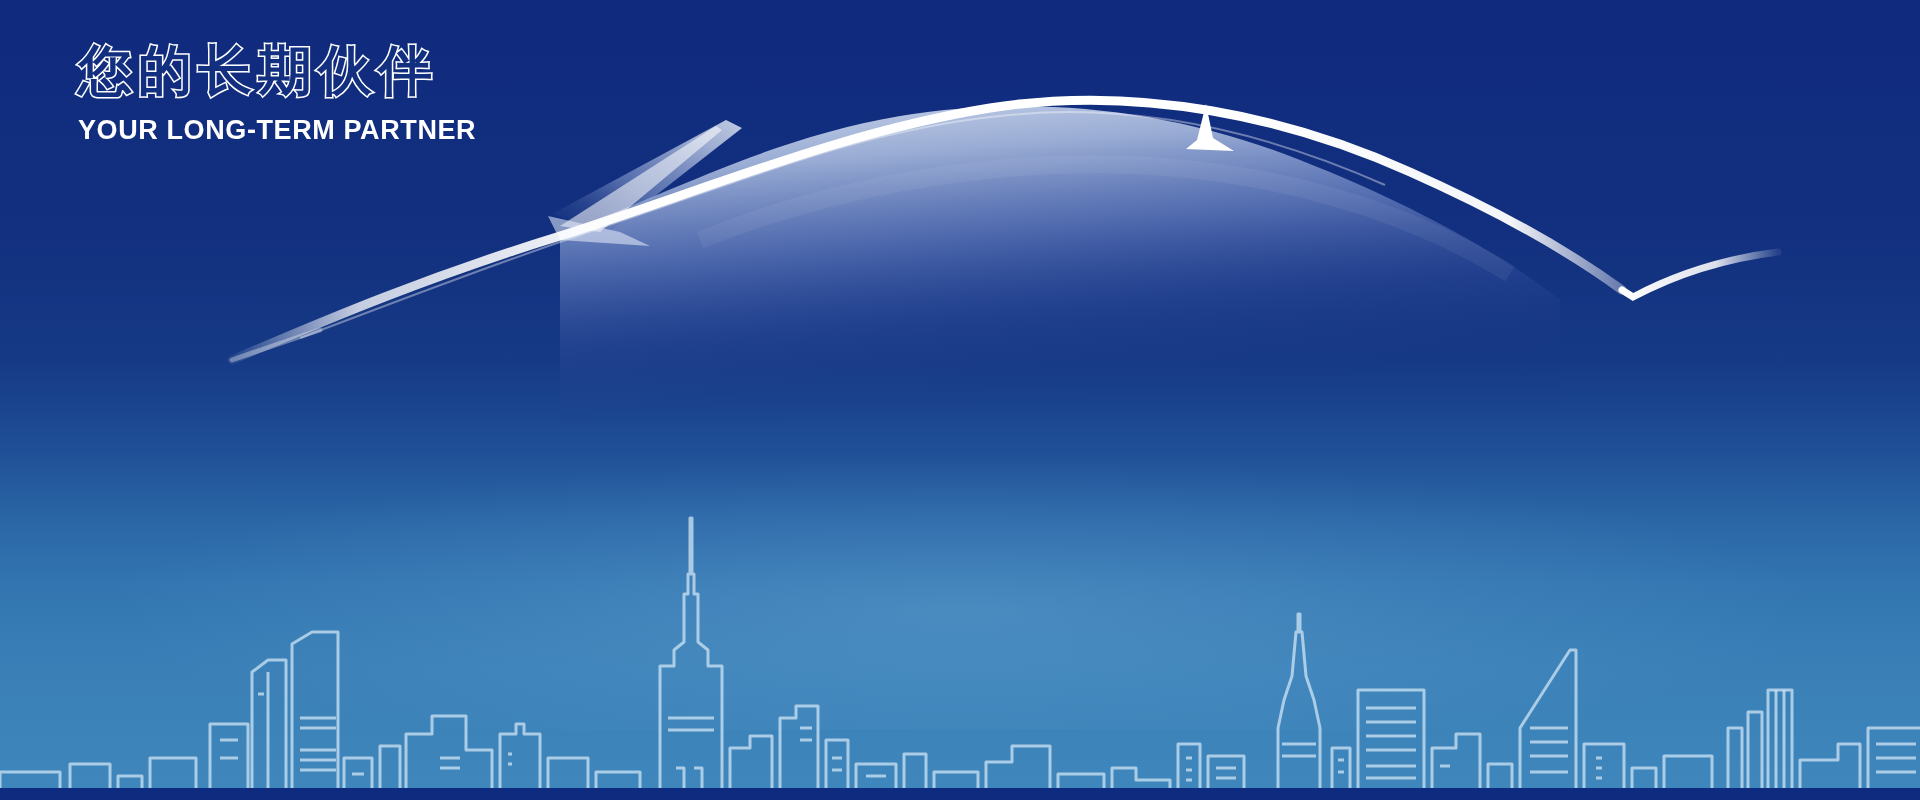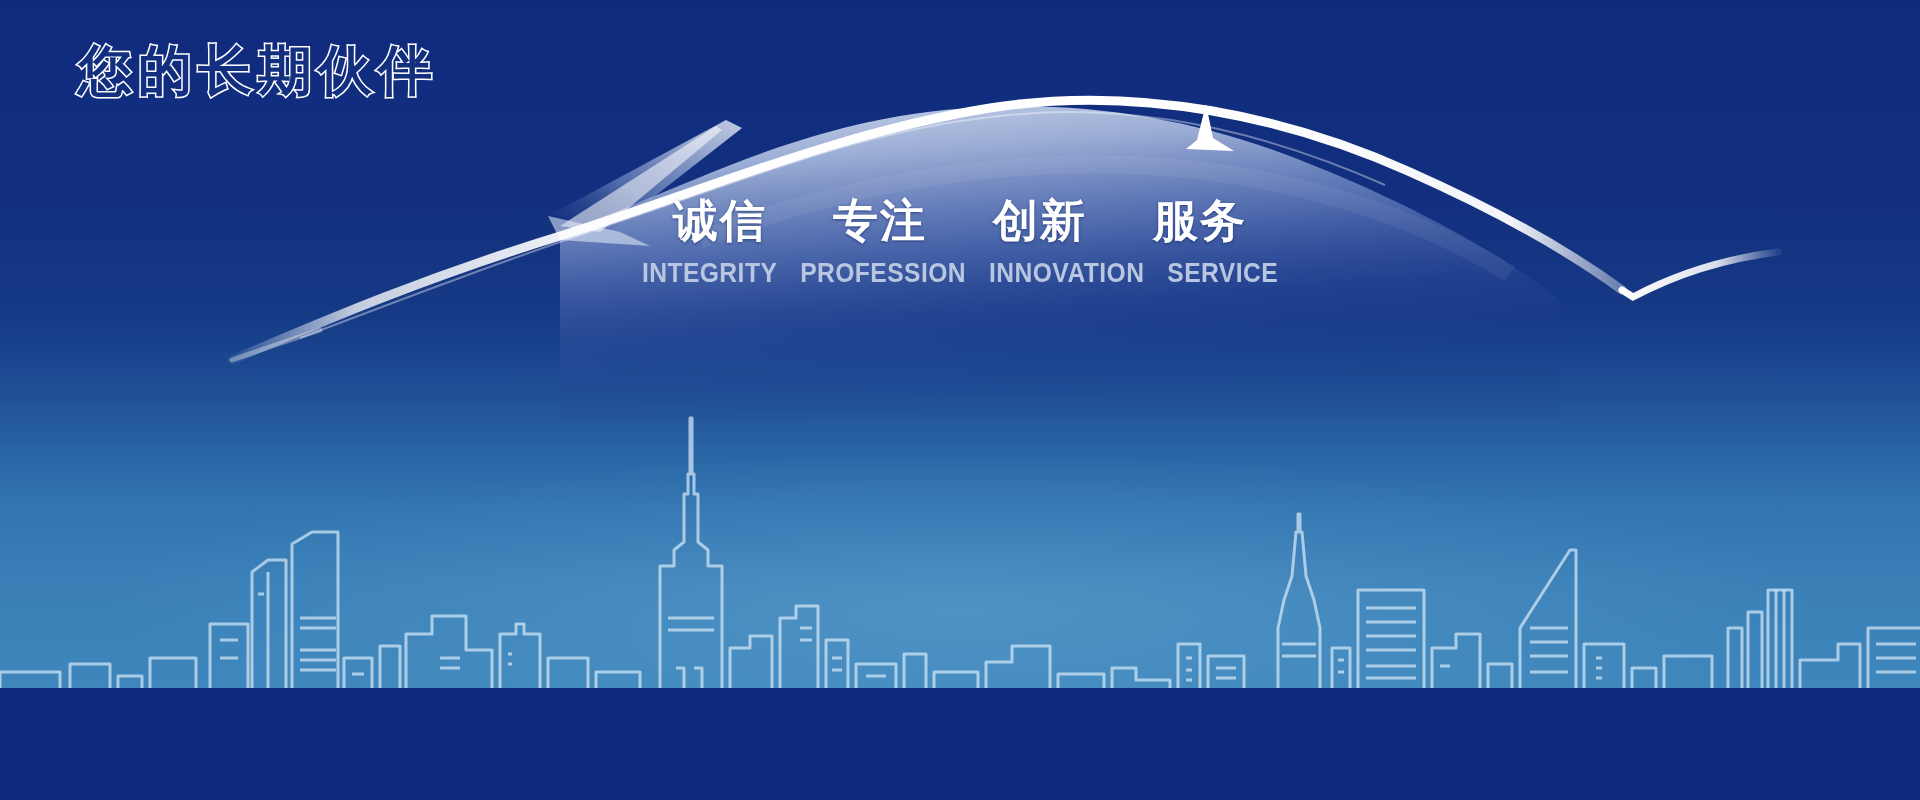--- a/index.html
+++ b/index.html
@@ -5,21 +5,21 @@
   * { margin:0; padding:0; box-sizing:border-box; }
   html, body { width:1920px; height:800px; overflow:hidden; }
   body {
     font-family: "Liberation Sans", sans-serif;
     background:#0f2b80;
   }
 
   #banner {
     position:relative;
     width:1920px;
-    height:688px;
+    height:788px;
     overflow:hidden;
     background: linear-gradient(to bottom,
         #102a7e 0%,
         #12307f 30%,
         #163a86 46%,
         #1f4f96 57%,
         #2a66a6 66%,
         #3275b0 74%,
         #3a80b7 85%,
         #3e86bb 100%);
@@ -214,36 +214,23 @@
     <path d="M 232 360
              C 260 350, 290 340, 320 330" fill="none" stroke="#ffffff" stroke-width="5" stroke-linecap="round" opacity="0.35"></path>
 
     <path d="M 700 240
              C 860 176, 1060 146, 1240 176
              C 1360 196, 1450 236, 1510 274" fill="none" stroke="#ffffff" stroke-width="18" opacity="0.06"></path>
   </svg>
 
   <div class="brand-block">
     <div class="brand-cn">您的长期伙伴</div>
+    <div class="brand-en">YOUR LONG-TERM PARTNER</div>
   </div>
 
-  <div class="values-block">
-    <div class="values-cn">
-      <span>诚信</span>
-      <span>专注</span>
-      <span>创新</span>
-      <span>服务</span>
-    </div>
-    <div class="values-en">
-      <span>INTEGRITY</span>
-      <span>PROFESSION</span>
-      <span>INNOVATION</span>
-      <span>SERVICE</span>
-    </div>
-  </div>
 
 
   <svg class="skyline" viewBox="0 0 1920 360" preserveAspectRatio="none">
     <g fill="none" stroke="#cfe4f4" stroke-opacity="0.75" stroke-width="3" stroke-linejoin="round">
 
       <path d="M 150 360 L 150 330 L 196 330 L 196 360"></path>
       <path d="M 210 360 L 210 296 L 248 296 L 248 360"></path>
       <path d="M 220 330 L 238 330"></path>
       <path d="M 220 312 L 238 312"></path>
 

